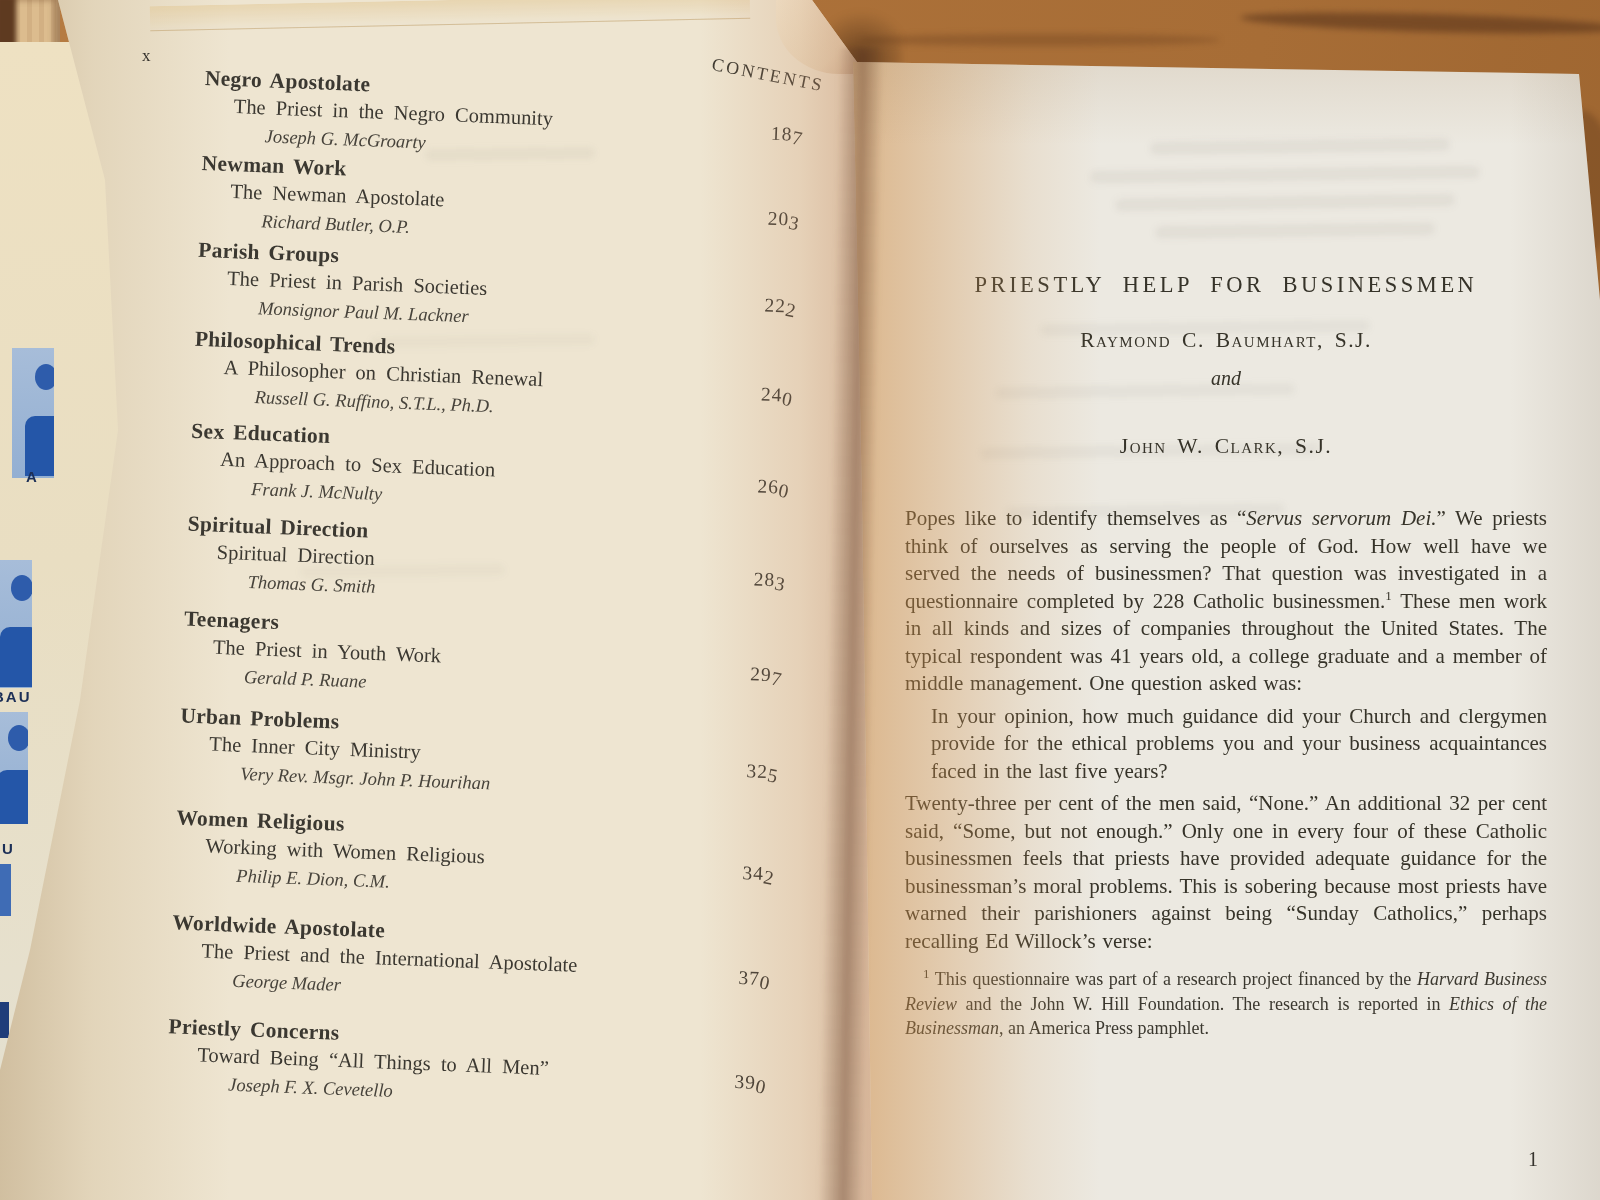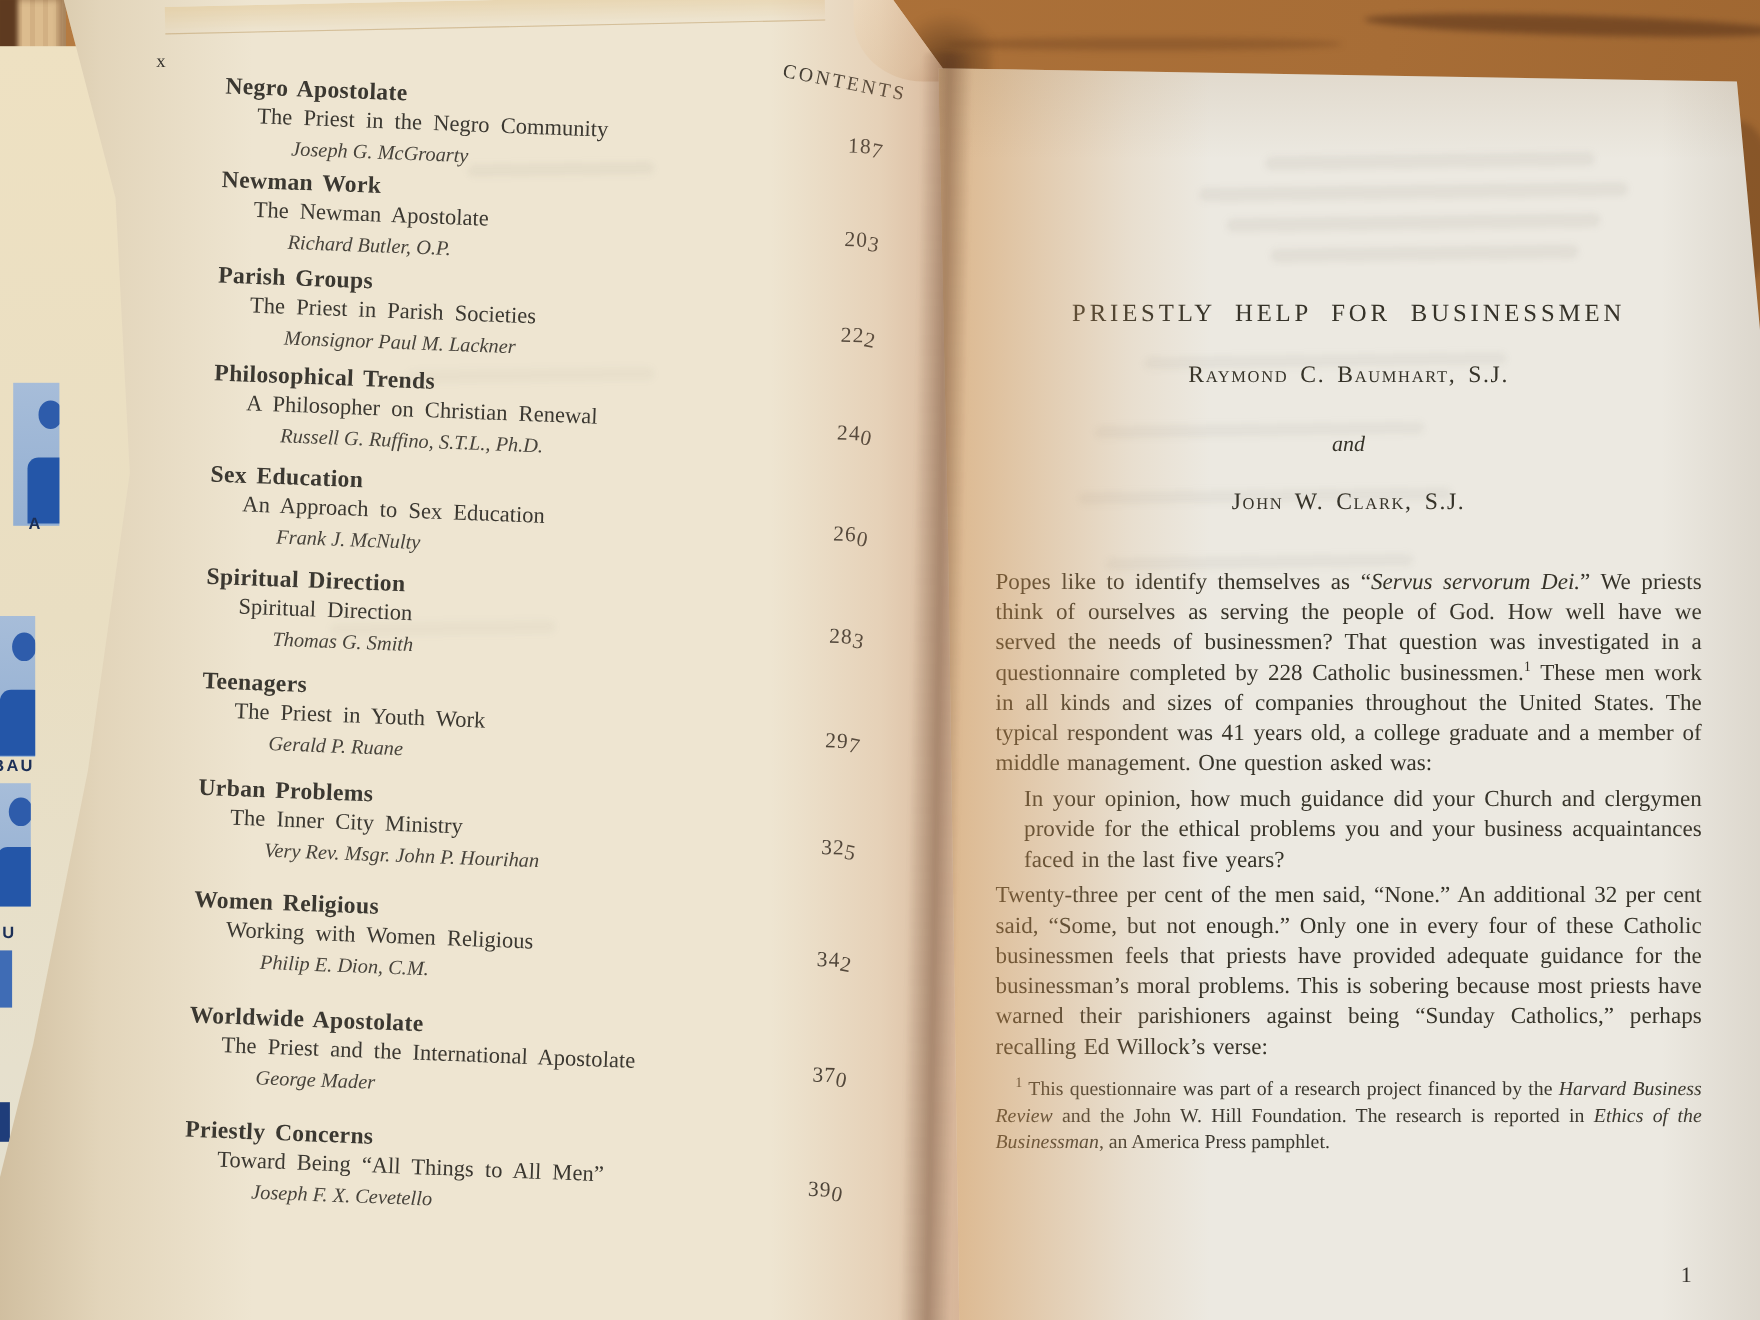--- a/index.html
+++ b/index.html
@@ -99,23 +99,23 @@
   .entry:nth-child(3){margin-bottom:5px;}  .entry:nth-child(4){margin-bottom:8px;}
   .entry:nth-child(5){margin-bottom:9px;}  .entry:nth-child(6){margin-bottom:11px;}
   .entry:nth-child(7){margin-bottom:13px;} .entry:nth-child(8){margin-bottom:18px;}
   .entry:nth-child(9){margin-bottom:21px;} .entry:nth-child(10){margin-bottom:20px;}
 
   
   .chapter{position:absolute;left:905px;top:272px;width:642px;color:#363329;}
   .chapter-title{text-align:center;font-size:22.5px;letter-spacing:3.5px;word-spacing:9px;line-height:26px;}
   .byline{text-align:center;font-style:italic;font-size:20px;}
   .by{margin-top:34px;}
-  .and{margin-top:40px;}
+  .and{margin-top:14px;}
   .author{text-align:center;font-variant:small-caps;font-size:21.5px;letter-spacing:1.5px;word-spacing:4px;margin-top:30px;}
-  .author.a2{margin-top:28px;}
+  .author.a2{margin-top:44px;}
   p{margin:0;}
   .body{font-size:21px;line-height:27.5px;text-align:justify;word-spacing:1.5px;}
   .p1{margin-top:46px;}
   .quote{font-size:21px;line-height:27.5px;text-align:justify;word-spacing:1.5px;
          margin:5px 0 5px 26px;}
   .footnote{font-size:18px;line-height:24.5px;text-align:justify;margin-top:12px;text-indent:18px;color:#3b382f;}
   .it{font-style:italic;}
   sup{font-size:13px;line-height:0;}
   .folio-1{position:absolute;left:1528px;top:1148px;font-size:20px;}
 </style>

